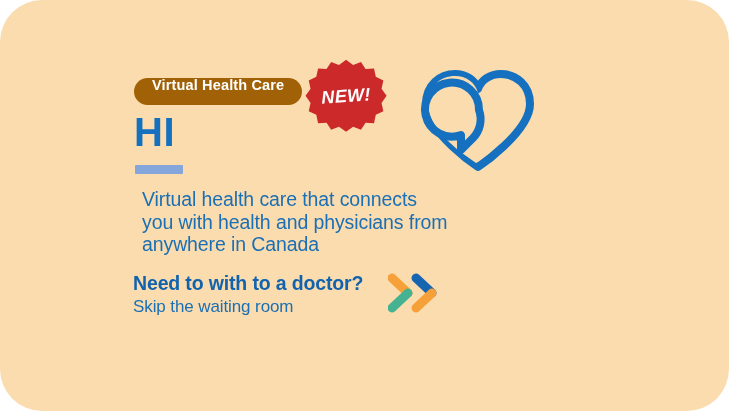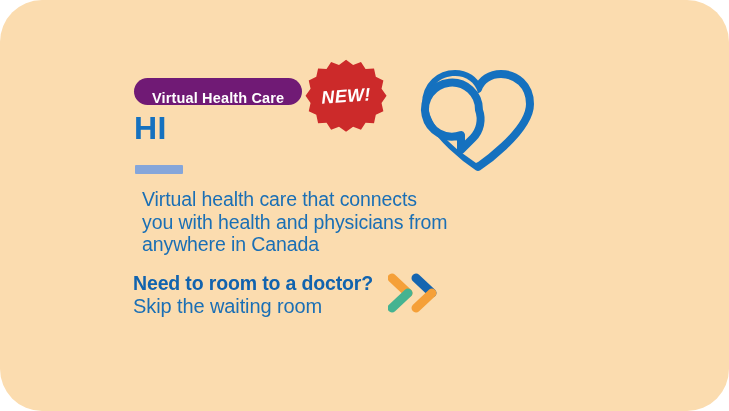--- a/index.html
+++ b/index.html
@@ -26,24 +26,24 @@
     box-sizing: border-box;
   }
 
   
   .pill {
     position: absolute;
     left: 134px;
     top: 78px;
     height: 27px;
     padding: 0 18px;
-    background: #701a75;
+    background: #a16207;
     border-radius: 14px;
     display: flex;
-    align-items: flex-end;
+    align-items: flex-start;
     justify-content: center;
   }
   .pill-label {
     color: #ffffff;
     font-size: 14.5px;
     font-weight: bold;
     letter-spacing: 0.15px;
     white-space: nowrap;
     line-height: 1;
   }
@@ -91,21 +91,21 @@
     width: 100%;
     height: 100%;
   }
 
   
   .headline {
     position: absolute;
     left: 134px;
     top: 112px;
     color: #1571BF;
-    font-size: 32px;
+    font-size: 40px;
     font-weight: bold;
     letter-spacing: 0.5px;
     line-height: 1;
   }
   .headline-rule {
     position: absolute;
     left: 135px;
     top: 165px;
     width: 48px;
     height: 9px;
@@ -136,21 +136,21 @@
   .cta-line1 {
     color: #1163AE;
     font-size: 19.5px;
     font-weight: bold;
     line-height: 23px;
     letter-spacing: -0.15px;
     white-space: nowrap;
   }
   .cta-line2 {
     color: #1A6FB5;
-    font-size: 20px;
+    font-size: 17px;
     line-height: 23px;
     letter-spacing: -0.1px;
     white-space: nowrap;
   }
 
   
   .chevrons {
     position: absolute;
     left: 388px;
     top: 270px;
@@ -209,21 +209,21 @@
   <div class="headline">HI</div>
   <div class="headline-rule"></div>
 
   <div class="body-copy">
     <div>Virtual health care that connects</div>
     <div>you with health and physicians from</div>
     <div>anywhere in Canada</div>
   </div>
 
   <div class="cta">
-    <div class="cta-line1">Need to room to a doctor?</div>
+    <div class="cta-line1">Need to with to a doctor?</div>
     <div class="cta-line2">Skip the waiting room</div>
   </div>
 
   <div class="chevrons">
     <svg viewBox="0 0 52 46" xmlns="http://www.w3.org/2000/svg">
 
       <path d="M4 8 L20 23" fill="none" stroke="#F5A038" stroke-width="9" stroke-linecap="round"></path>
 
       <path d="M20 23 L4 38" fill="none" stroke="#45B391" stroke-width="9" stroke-linecap="round"></path>
 

